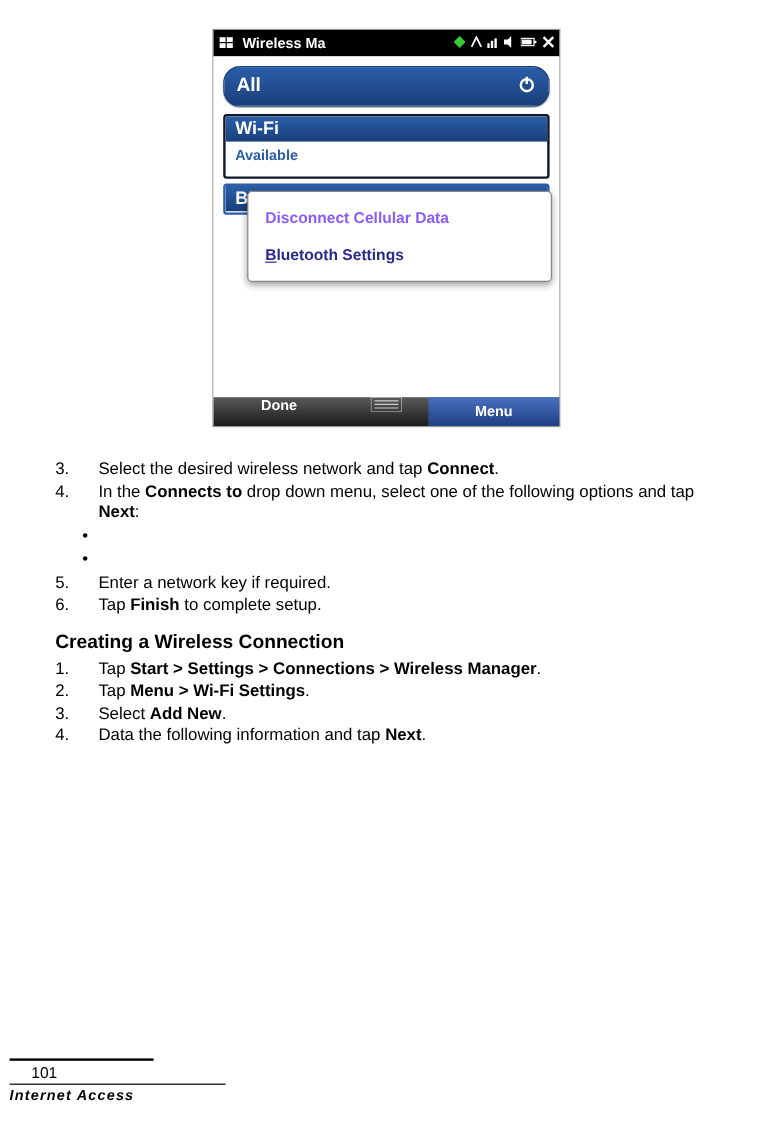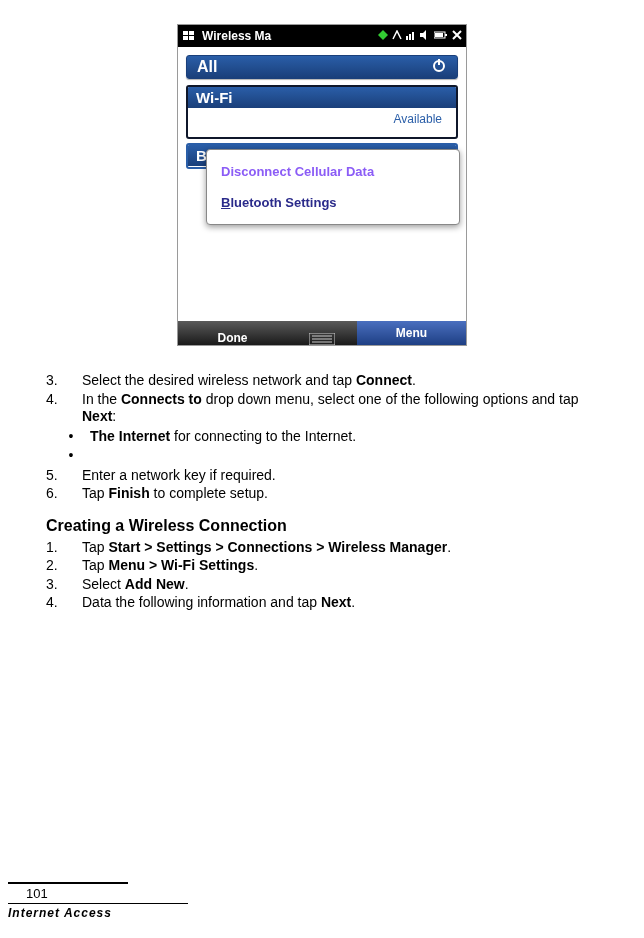--- a/index.html
+++ b/index.html
@@ -34,22 +34,22 @@
   .statusbar .win-icon svg, .statusbar .icon svg { display: block; }
   .statusbar .title { font-weight: bold; flex: 0 0 auto; }
   .statusbar .spacer { flex: 1; }
   .statusbar .icons { display: flex; gap: 4px; align-items: center; }
 
   .device-body { padding: 8px; background: #fff; }
 
   .all-row {
     background: linear-gradient(#2a5ea8, #1a3f7a);
     border: 1px solid #1a3f7a;
-    border-radius: 3px;
-    height: 24px;
+    border-radius: 14px;
+    height: 34px;
     display: flex;
     align-items: center;
     justify-content: space-between;
     padding: 0 10px;
     color: #fff;
     font-weight: bold;
     font-size: 16px;
     box-shadow: 0 1px 1px rgba(0,0,0,.3);
     margin-bottom: 6px;
   }
@@ -63,22 +63,21 @@
     overflow: hidden;
   }
   .wifi-row .hdr {
     background: linear-gradient(#2a5ea8, #1a3f7a);
     color: #fff;
     font-weight: bold;
     font-size: 15px;
     padding: 2px 8px;
   }
   .wifi-row .status {
-    text-align: right;
-    font-weight: normal;
+    font-weight: bold;
     font-size: 12px;
     color: #2a5ea8;
     padding: 4px 14px 2px 8px;
   }
   .popup-anchor { position: relative; height: 170px; }
   .stub-row {
     border: 2px solid #2a5ea8;
     border-radius: 3px;
     height: 26px;
     background: #fff;
@@ -121,21 +120,21 @@
     padding: 6px 8px;
     border-radius: 2px;
     display: block;
   }
   .underline-letter { text-decoration: underline; }
 
   .softkeys {
     height: 24px;
     background: linear-gradient(#5a5a5a, #1a1a1a);
     display: flex;
-    align-items: flex-end;
+    align-items: flex-start;
     color: #fff;
     font-size: 12px;
     font-weight: bold;
   }
   .softkey { flex: 1; text-align: center; }
   .softkey.mid { flex: 0 0 70px; display:flex; justify-content:center; }
   .softkey.right {
     background: linear-gradient(#4a6fbf, #1e3f84);
     height: 100%;
     display: flex;
@@ -281,21 +280,20 @@
       <span class="body"><span>Select the desired wireless network and tap </span><span class="bold">Connect</span><span>.</span></span>
     </div>
 
     <div class="step">
       <span class="num">4.</span>
       <span class="body"><span>In the </span><span class="bold">Connects to</span><span> drop down menu, select one of the following options and tap </span><span class="bold">Next</span><span>:</span></span>
     </div>
 
     <div class="bullet">
       <span class="dot">•</span>
-      <span><span class="bold">The Internet</span><span> for connecting to the Internet.</span></span>
     </div>
     <div class="bullet">
       <span class="dot">•</span>
     </div>
 
     <div class="step">
       <span class="num">5.</span>
       <span class="body">Enter a network key if required.</span>
     </div>
     <div class="step">

